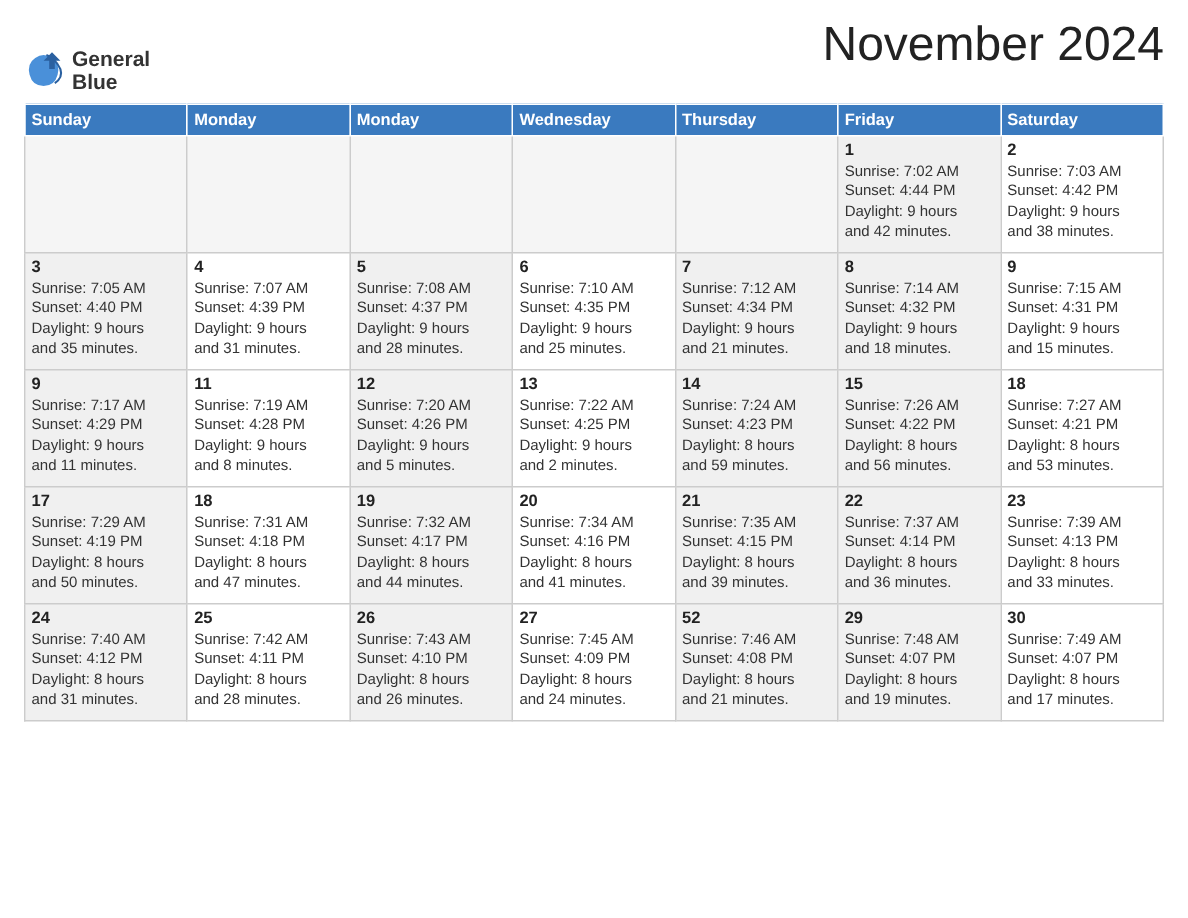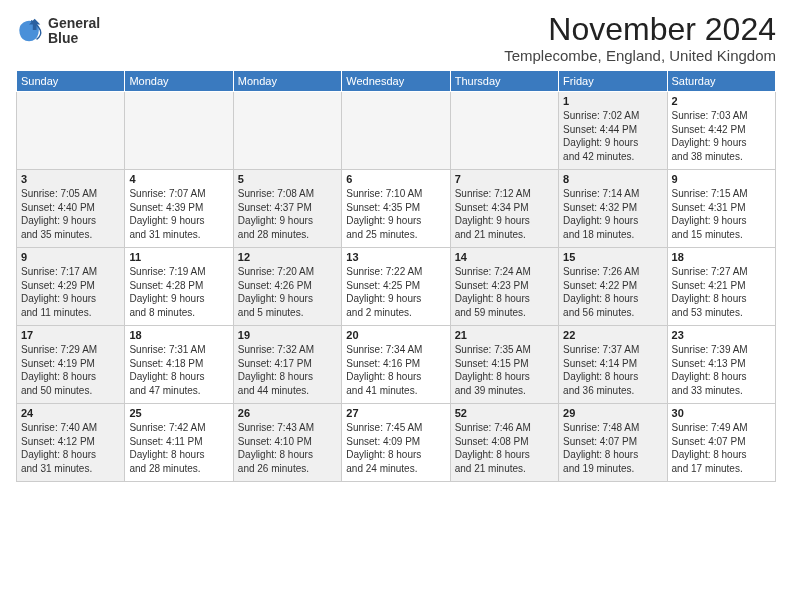--- a/index.html
+++ b/index.html
@@ -18,21 +18,21 @@
     .header {
       display: flex;
       align-items: flex-start;
       justify-content: space-between;
       margin-bottom: 6px;
     }
     .logo {
       display: flex;
       align-items: center;
       gap: 4px;
-      margin-top: 4px;
+      margin-top: 20px;
     }
     .logo-text {
       font-size: 14px;
       font-weight: bold;
       color: #333;
       line-height: 1.1;
     }
     .logo-icon {
       width: 28px;
       height: 28px;
@@ -52,21 +52,21 @@
     }
     .calendar {
       width: 100%;
       border-collapse: collapse;
       table-layout: fixed;
     }
     .calendar th {
       background: #3a7abf;
       color: #fff;
       font-size: 11px;
-      font-weight: normal;
+      font-weight: bold;
       padding: 4px 4px;
       border: 1px solid #fff;
       text-align: left;
     }
     .calendar td {
       border: 1px solid #ccc;
       vertical-align: top;
       padding: 3px 4px;
       font-size: 9.5px;
       color: #333;
@@ -103,21 +103,20 @@
         <path d="M16 4 Q22 6 26 14 Q28 20 22 24" fill="none" stroke="#2a60a0" stroke-width="1.5"></path>
         <path d="M20 2 L26 8 L22 8 L22 14 L18 14 L18 8 L14 8 Z" fill="#2a60a0"></path>
       </svg>
       <div class="logo-text">
         <div>General</div>
         <div>Blue</div>
       </div>
     </div>
     <div class="title-block">
       <div class="month-title">November 2024</div>
-      <div class="location">Templecombe, England, United Kingdom</div>
     </div>
   </div>
 
   <table class="calendar">
     <thead>
       <tr>
       <th>Sunday</th>
           <th>Monday</th>
           <th>Monday</th>
           <th>Wednesday</th>

